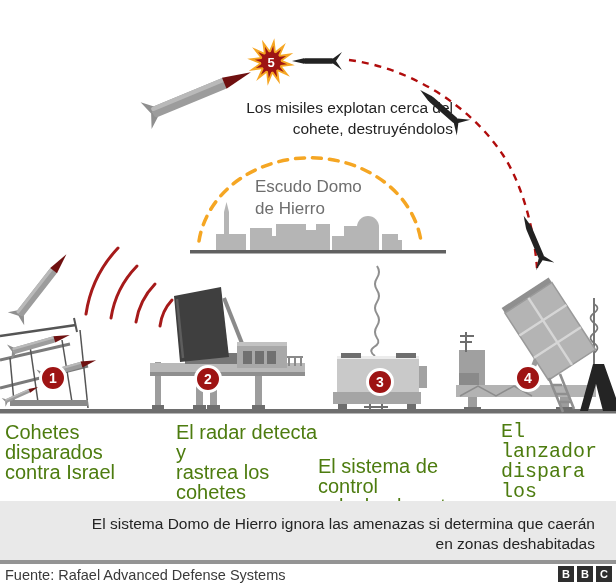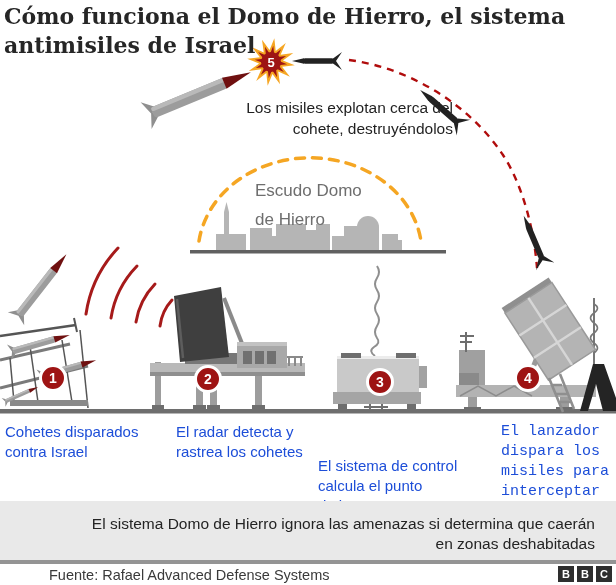--- a/index.html
+++ b/index.html
@@ -3,35 +3,35 @@
 <meta charset="utf-8">
 <style>
   html,body{margin:0;padding:0;background:#fff;}
   .canvas{position:relative;width:616px;height:585px;background:#ffffff;overflow:hidden;
           font-family:"Liberation Sans",sans-serif;color:#1f1f1f;}
   .pre{white-space:pre-line;}
   .title{position:absolute;left:4px;top:2px;width:600px;
          font-family:"DejaVu Serif",serif;font-weight:700;font-size:22px;line-height:29px;color:#262626;}
   .diagram-svg{position:absolute;left:0;top:0;}
   .step5-text{position:absolute;left:193px;top:97px;width:260px;font-size:15.5px;line-height:21px;color:#1f1f1f;text-align:right;}
-  .shield-label{position:absolute;left:255px;top:176px;width:170px;font-size:17px;line-height:29px;color:#6e6e6e;}
+  .shield-label{position:absolute;left:255px;top:176px;width:170px;font-size:17px;line-height:22px;color:#6e6e6e;}
   .badge{position:absolute;box-sizing:border-box;width:28px;height:28px;border-radius:50%;
          background:#9e1414;border:3px solid #ffffff;color:#fff;font-weight:700;font-size:14px;
          display:flex;align-items:center;justify-content:center;}
   .badge.b1{left:39px;top:364px;} .badge.b2{left:194px;top:365px;}
   .badge.b3{left:366px;top:368px;} .badge.b4{left:514px;top:364px;}
   .badge.b5{left:261px;top:52px;width:20px;height:20px;border:none;font-size:13px;}
-  .caption{position:absolute;top:422px;font-size:15px;line-height:20px;color:#1d4ed8;}
+  .caption{position:absolute;top:422px;font-size:20px;line-height:20px;color:#4d7c0f;}
   .cap1{left:5px;width:152px;} .cap2{left:176px;width:155px;}
   .cap3{left:318px;width:178px;margin-top:34px;} .cap4{left:501px;width:112px;font-family:Liberation Mono, monospace;}
   .note-bar{position:absolute;left:0;top:501px;width:616px;height:59px;background:#e9e9e9;}
   .note-text{position:absolute;left:5px;top:13px;width:590px;font-size:15.5px;line-height:20px;color:#242424;text-align:right;}
   .divider{position:absolute;left:0;top:560px;width:616px;height:4px;background:#949494;}
   .footer{position:absolute;left:0;top:564px;width:616px;height:21px;background:#ffffff;}
-  .source{position:absolute;left:5px;top:3px;font-size:14.5px;color:#3a3a3a;margin-left:44px;}
+  .source{position:absolute;left:5px;top:3px;font-size:14.5px;color:#3a3a3a;}
   .bbc-logo{position:absolute;right:4px;top:2px;display:flex;gap:3px;}
   .bbc-sq{width:16px;height:16px;background:#2e2e2e;color:#fff;font-weight:700;font-size:11px;
           display:flex;align-items:center;justify-content:center;}
 </style>
 </head>
 <body>
 
 <div class="canvas">
 
   <svg class="diagram-svg" width="616" height="500" viewBox="0 0 616 500">
@@ -166,22 +166,20 @@
     </g>
 
     <use href="#grocket" transform="translate(196,95) rotate(-22.5) scale(1.8)"></use>
 
     <g transform="translate(271,62) rotate(8)">
       <use href="#star12" fill="#f6a623"></use>
       <use href="#star12" fill="#9e1414" transform="scale(0.68)"></use>
     </g>
   </svg>
 
-  <div class="title pre">Cómo funciona el Domo de Hierro, el sistema
-antimisiles de Israel</div>
 
   <div class="step5-text pre">Los misiles explotan cerca del
 cohete, destruyéndolos</div>
 
   <div class="shield-label pre">Escudo Domo
 de Hierro</div>
 
   <div class="badge b1">1</div>
   <div class="badge b2">2</div>
   <div class="badge b3">3</div>

